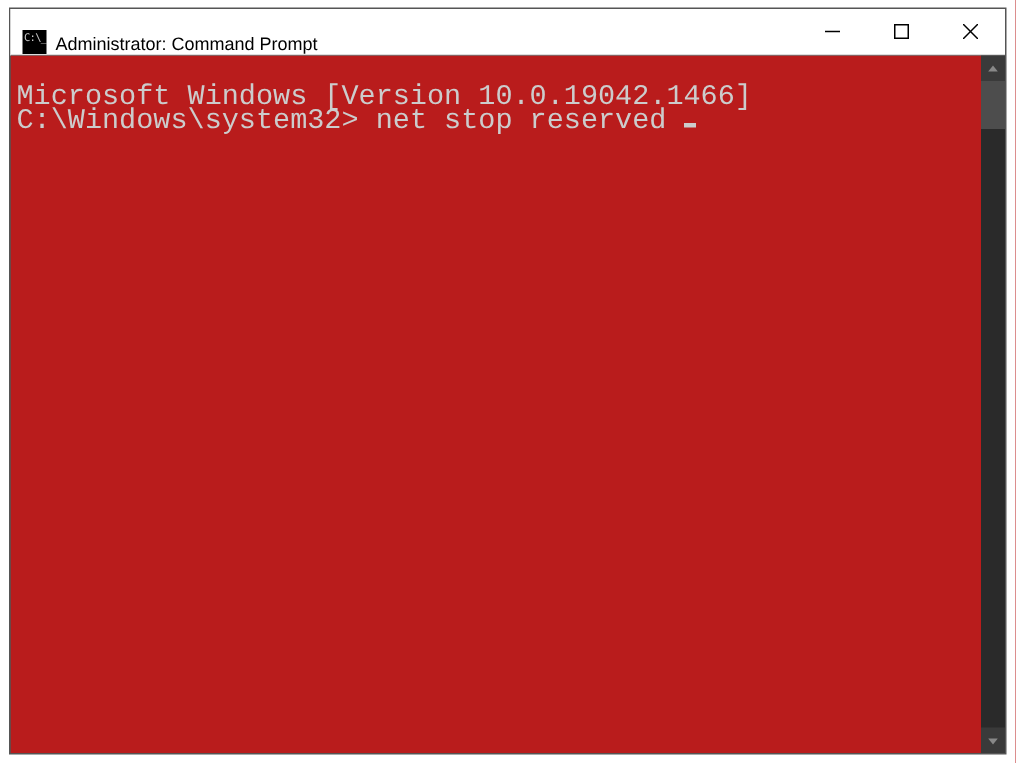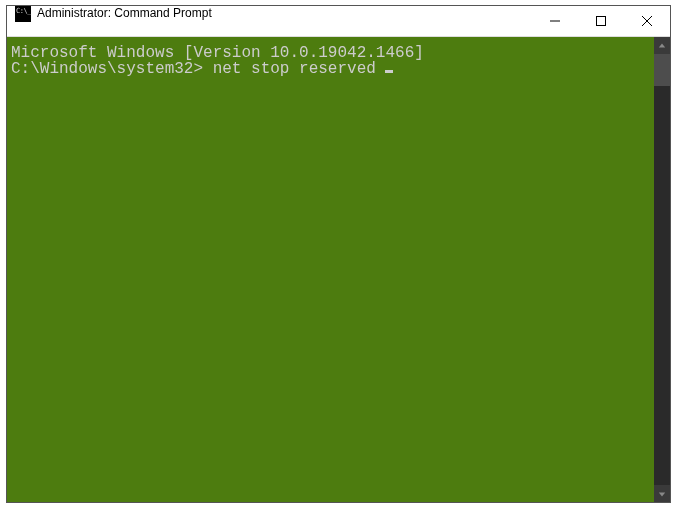--- a/index.html
+++ b/index.html
@@ -22,21 +22,21 @@
       height: 498px;
       background: #fff;
       border: 1px solid #555;
       display: flex;
       flex-direction: column;
     }
     .titlebar {
       height: 31px;
       background: #fff;
       display: flex;
-      align-items: flex-start;
+      align-items: flex-end;
       border-bottom: 1px solid #ddd;
       flex-shrink: 0;
     }
     .titlebar-icon {
       width: 16px;
       height: 16px;
       margin-left: 8px;
       margin-right: 6px;
       background: #000;
       position: relative;
@@ -78,26 +78,26 @@
       fill: none;
     }
     .client-area {
       flex: 1;
       display: flex;
       background: #000;
       overflow: hidden;
     }
     .terminal {
       flex: 1;
-      background: #4d7c0f;
+      background: #b91c1c;
       color: #ccc;
       font-family: Consolas, "Courier New", monospace;
-      font-size: 16px;
+      font-size: 19px;
       line-height: 16px;
-      padding: 8px 4px;
+      padding: 19px 4px;
       white-space: pre;
       letter-spacing: 0px;
     }
     .terminal-line {
       display: block;
     }
     .cursor {
       display: inline-block;
       width: 8px;
       height: 3px;

